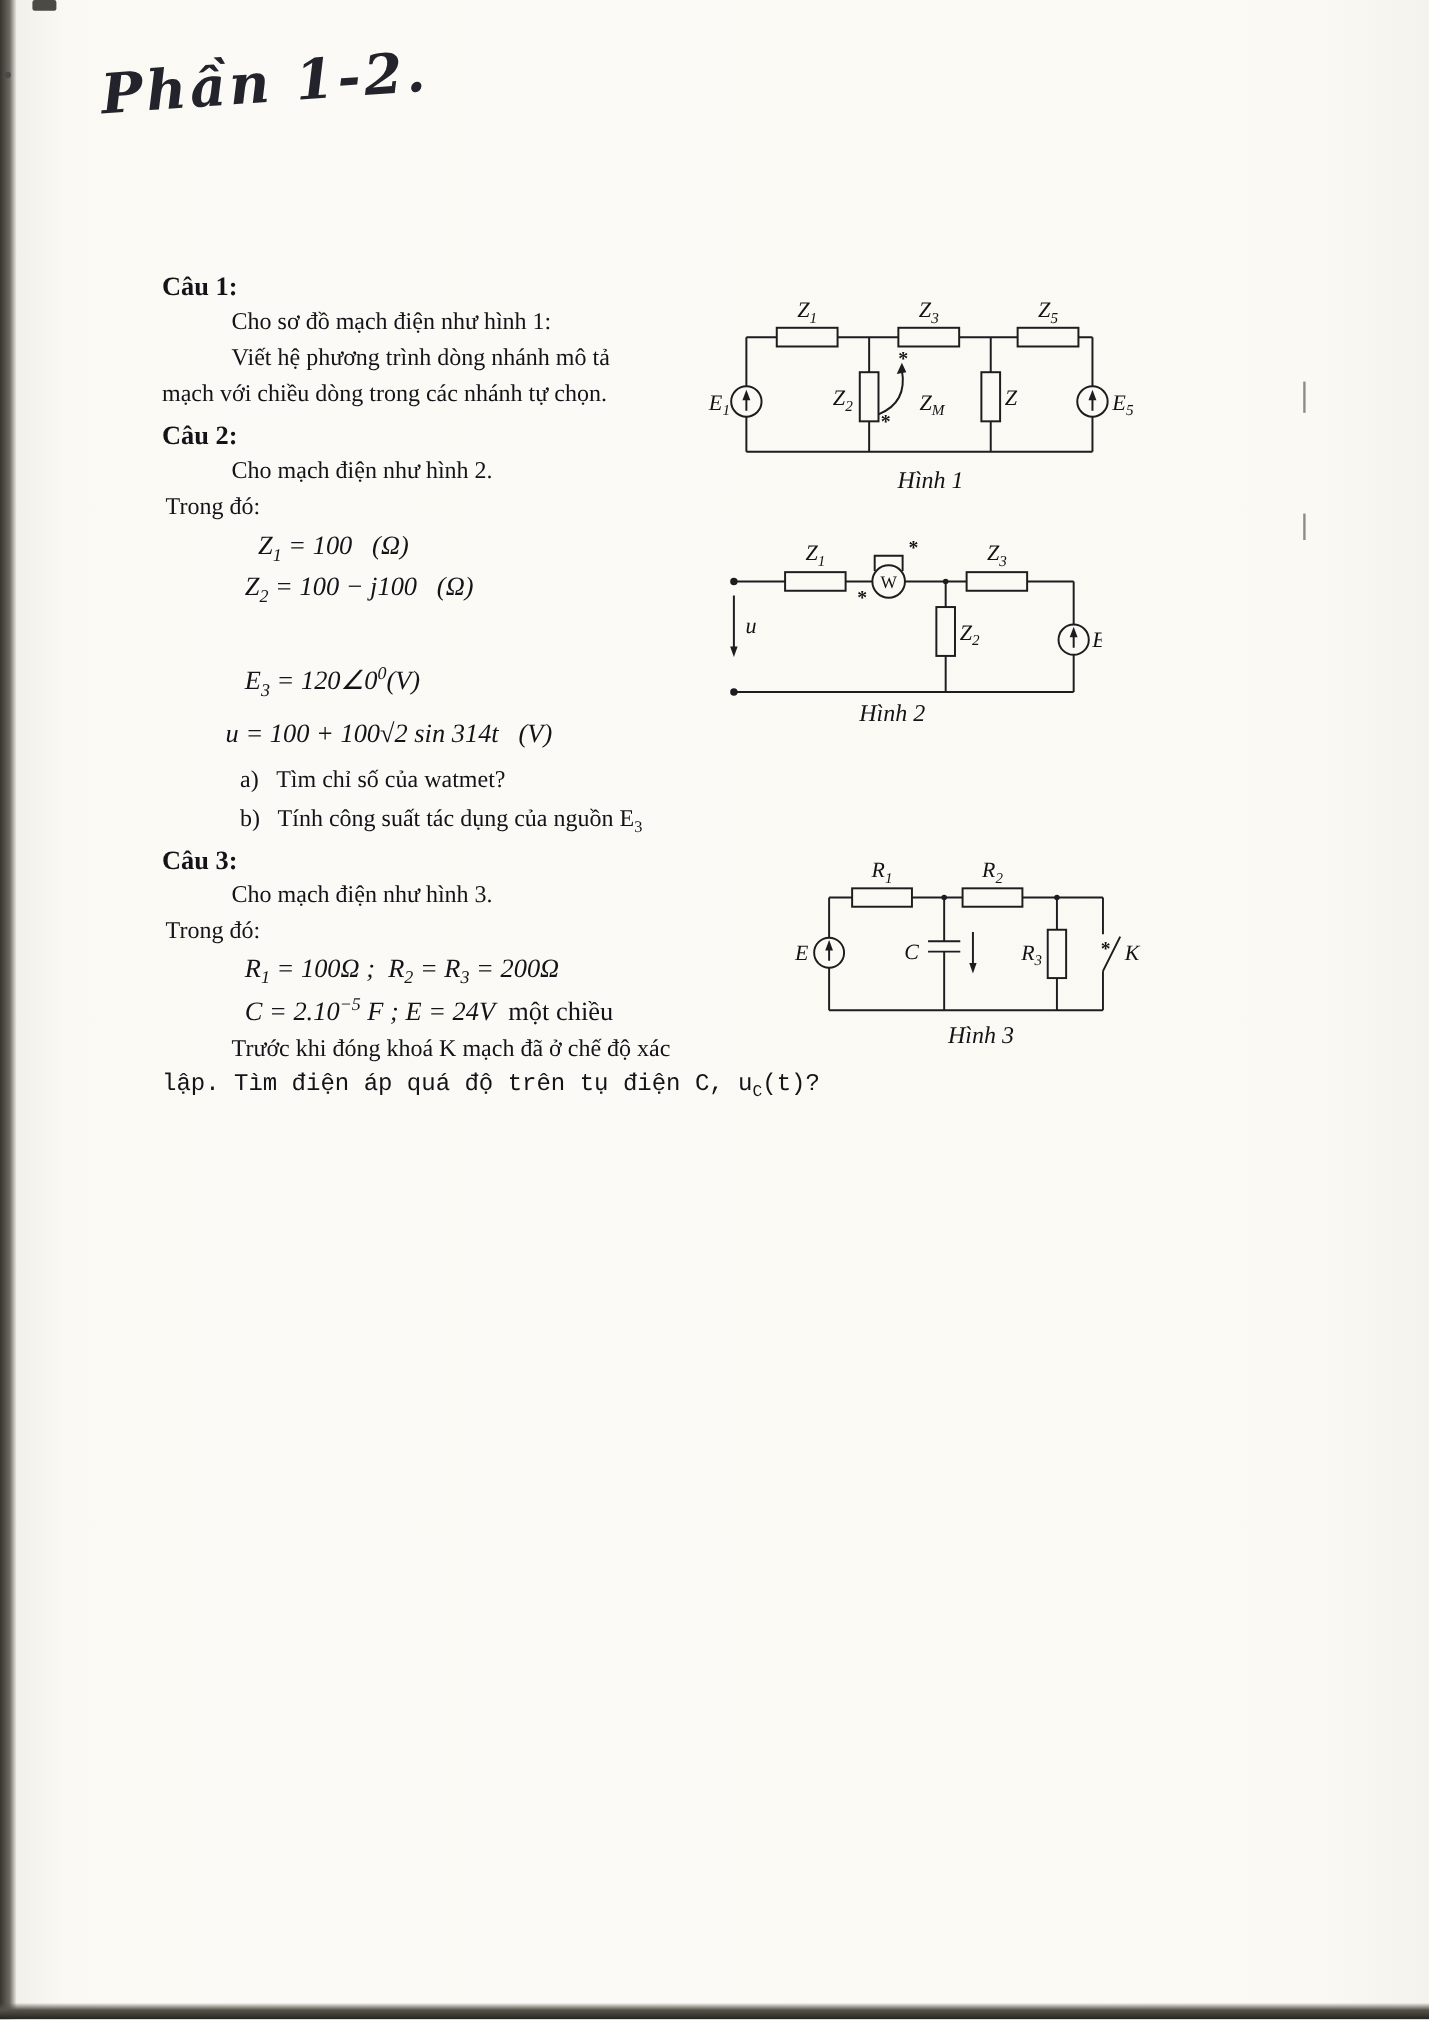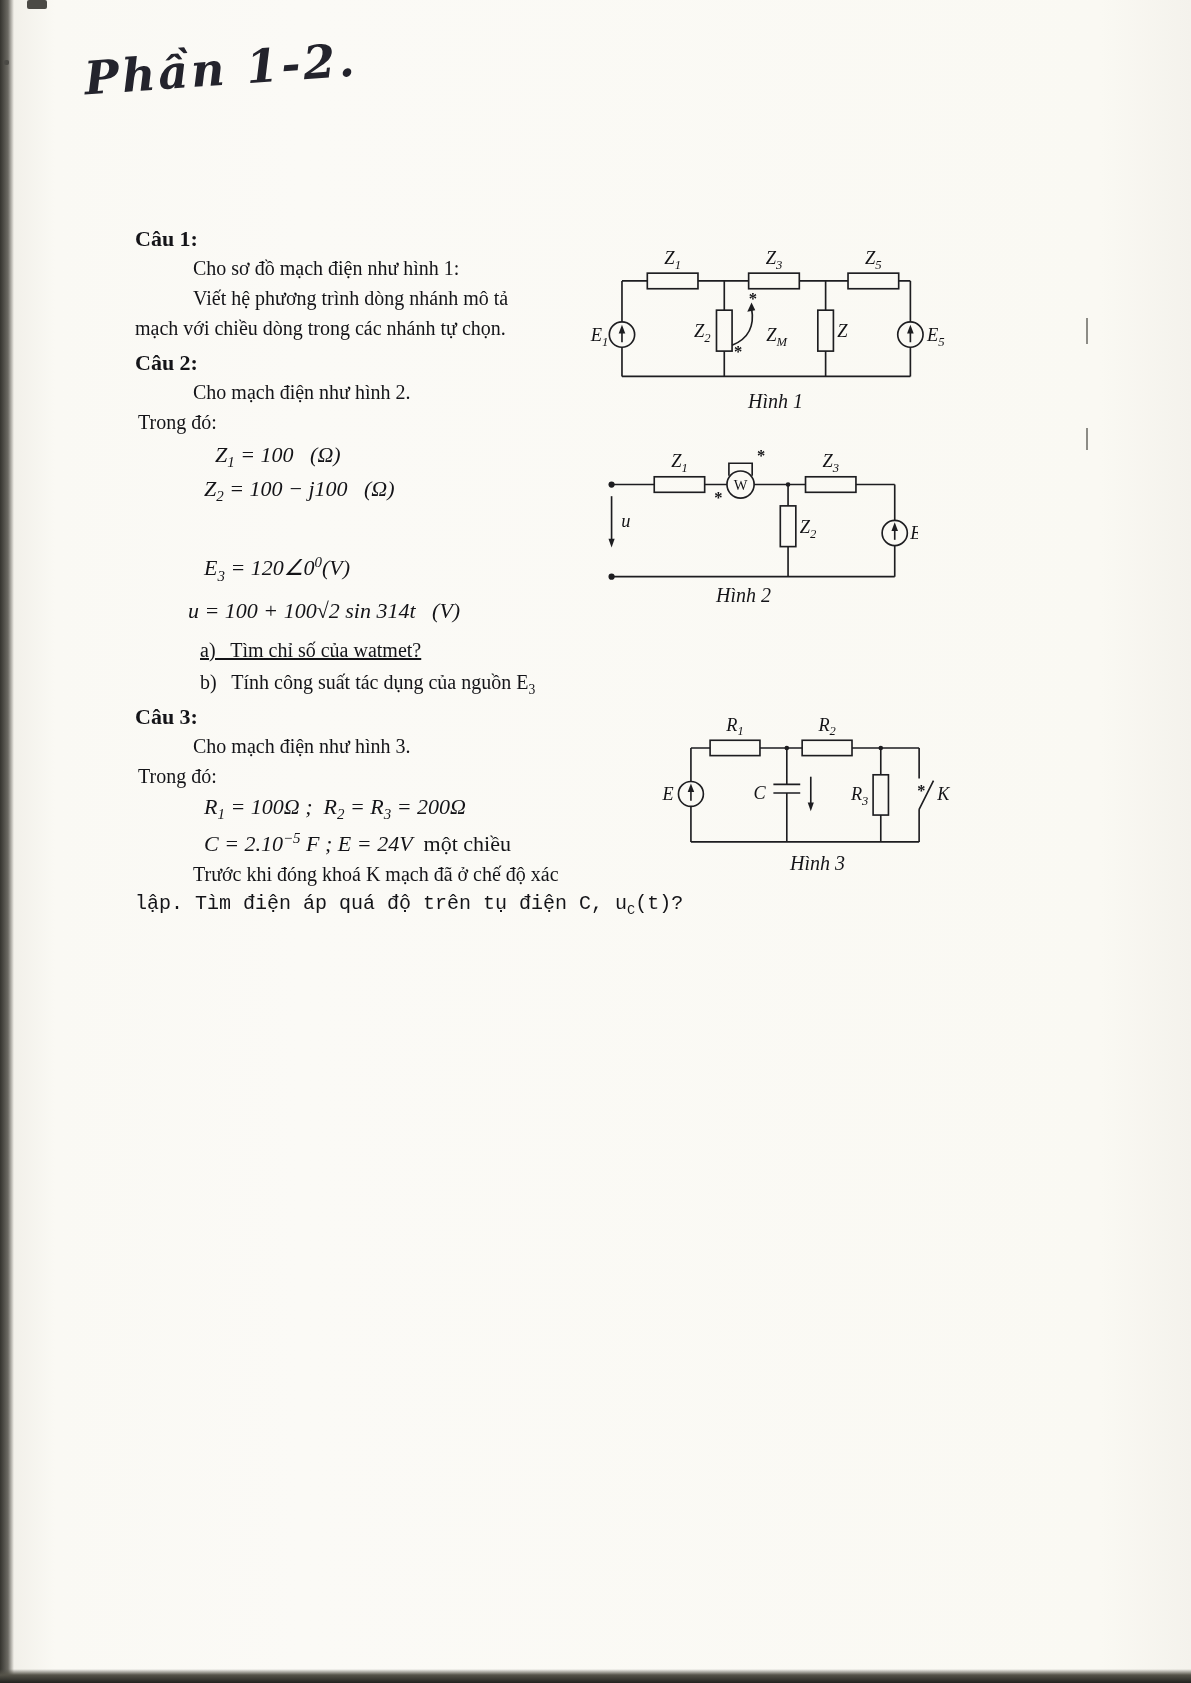--- a/index.html
+++ b/index.html
@@ -51,21 +51,21 @@
   <div class="t" style="left:135px; top:316px;">mạch với chiều dòng trong các nhánh tự chọn.</div>
   <div class="t" style="left:193px; top:286px;">Viết hệ phương trình dòng nhánh mô tả</div>
 
   <div class="t b" style="left:135px; top:350px;">Câu 2:</div>
   <div class="t" style="left:193px; top:380px;">Cho mạch điện như hình 2.</div>
   <div class="t" style="left:138px; top:410px;">Trong đó:</div>
   <div class="t eq" style="left:204px; top:442px;margin-left:11px;">Z<sub>1</sub> = 100   (Ω)</div>
   <div class="t eq" style="left:204px; top:476px;">Z<sub>2</sub> = 100 − j100   (Ω)</div>
   <div class="t eq" style="left:204px; top:554px;text-align:right;">E<sub>3</sub> = 120∠0<sup>0</sup>(V)</div>
   <div class="t eq" style="left:188px; top:598px;">u = 100 + 100√2 sin 314t   (V)</div>
-  <div class="t" style="left:200px; top:638px;text-decoration:underline;">a)   Tìm chỉ số của watmet?</div>
+  <div class="t" style="left:200px; top:638px;">a)   Tìm chỉ số của watmet?</div>
   <div class="t" style="left:200px; top:670px;">b)   Tính công suất tác dụng của nguồn E<sub>3</sub></div>
 
   <div class="t b" style="left:135px; top:704px;">Câu 3:</div>
   <div class="t" style="left:193px; top:734px;">Cho mạch điện như hình 3.</div>
   <div class="t" style="left:138px; top:764px;">Trong đó:</div>
   <div class="t eq" style="left:204px; top:794px;">R<sub>1</sub> = 100Ω ;  R<sub>2</sub> = R<sub>3</sub> = 200Ω</div>
   <div class="t eq" style="left:204px; top:830px;"><span>C = 2.10<sup>−5</sup> F ; E = 24V</span><span class="rm">  một chiều</span></div>
   <div class="t" style="left:193px; top:862px;">Trước khi đóng khoá K mạch đã ở chế độ xác</div>
   <div class="t" style="left:135px; top:892px;font-family:Liberation Mono, monospace;">lập. Tìm điện áp quá độ trên tụ điện C, u<sub>C</sub>(t)?</div>
 

